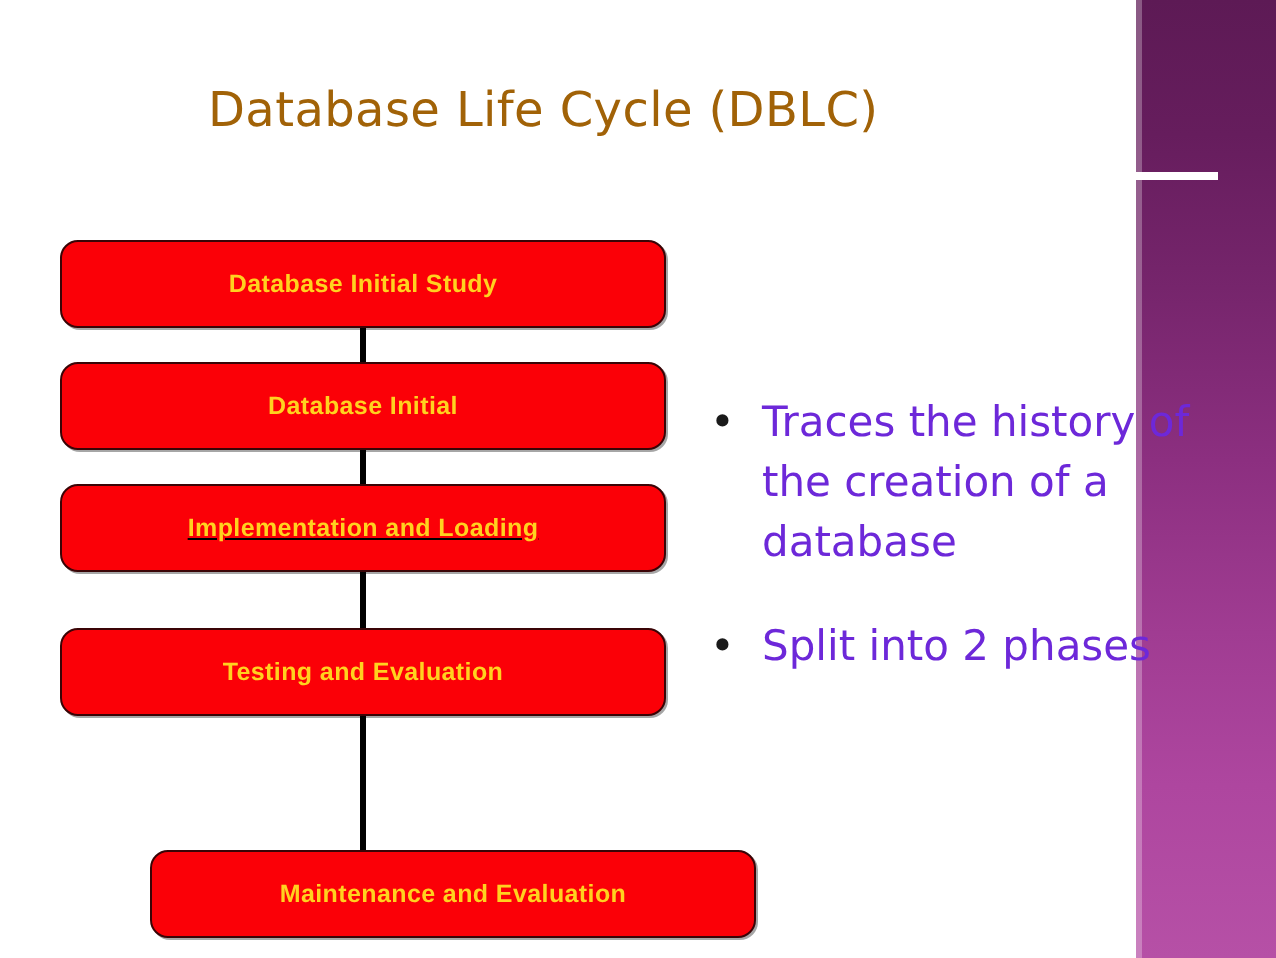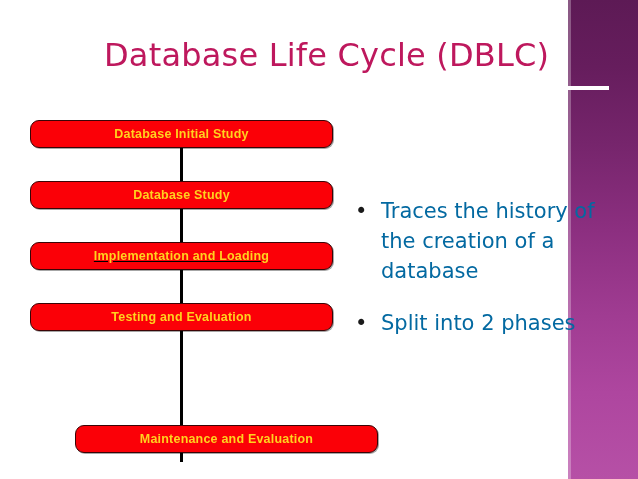--- a/index.html
+++ b/index.html
@@ -50,24 +50,24 @@
     height: 4px;
     background: #ffffff;
   }
 
   
   #title {
     position: absolute;
     left: 104px;
     top: 34px;
     width: 440px;
-    font-size: 32px;
+    font-size: 24px;
     line-height: 42px;
     font-weight: 400;
-    color: #be185d;
+    color: #a16207;
     letter-spacing: 0.2px;
     white-space: nowrap;
   }
 
   
   #flow {
     position: absolute;
     left: 30px;
     top: 120px;
     width: 303px;
@@ -79,21 +79,21 @@
     top: 0px;
     width: 3px;
     height: 342px;
     background: #000000;
     z-index: 0;
   }
   .flow-box {
     position: absolute;
     left: 0px;
     width: 303px;
-    height: 28px;
+    height: 44px;
     box-sizing: border-box;
     background: #fb0007;
     border: 1px solid #3a0406;
     border-radius: 9px;
     display: flex;
     align-items: center;
     justify-content: center;
     z-index: 2;
     box-shadow: 1px 1px 0 rgba(0,0,0,0.35);
   }
@@ -101,21 +101,21 @@
     font-size: 12.5px;
     font-weight: bold;
     color: #ffd21f;
     letter-spacing: 0.2px;
     text-align: center;
     font-family: "Liberation Sans", sans-serif;
   }
   .fb0 { top: 0px; }
   .fb1 { top: 61px; }
   .fb2 { top: 122px; text-decoration: underline; }
-  .fb3 { top: 183px; }
+  .fb3 { top: 194px; }
   .fb4 { top: 244px; }
   .fb5 { top: 305px; margin-left: 45px; }
 
   
   #bullets {
     position: absolute;
     left: 355px;
     top: 196px;
     width: 262px;
     z-index: 3;
@@ -130,21 +130,21 @@
     width: 26px;
     font-size: 21px;
     line-height: 30px;
     color: #1a1a1a;
     text-align: left;
   }
   .bullet-text {
     flex: 1 1 auto;
     font-size: 21px;
     line-height: 30px;
-    color: #0369a1;
+    color: #6d28d9;
     font-family: "DejaVu Sans", sans-serif;
   }
 </style>
 </head>
 <body>
 
 <div id="slide">
 
   <div id="purple-band"></div>
   <div id="band-edge-light"></div>
@@ -152,21 +152,21 @@
 
   <div id="title">Database Life Cycle (DBLC)</div>
 
   <div id="flow">
     <div id="connector"></div>
 
     <div class="flow-box fb0">
       <span class="flow-label">Database Initial Study</span>
     </div>
     <div class="flow-box fb1">
-      <span class="flow-label">Database Study</span>
+      <span class="flow-label">Database Initial</span>
     </div>
     <div class="flow-box fb2">
       <span class="flow-label">Implementation and Loading</span>
     </div>
     <div class="flow-box fb3">
       <span class="flow-label">Testing and Evaluation</span>
     </div>
     <div class="flow-box fb5">
       <span class="flow-label">Maintenance and Evaluation</span>
     </div>

